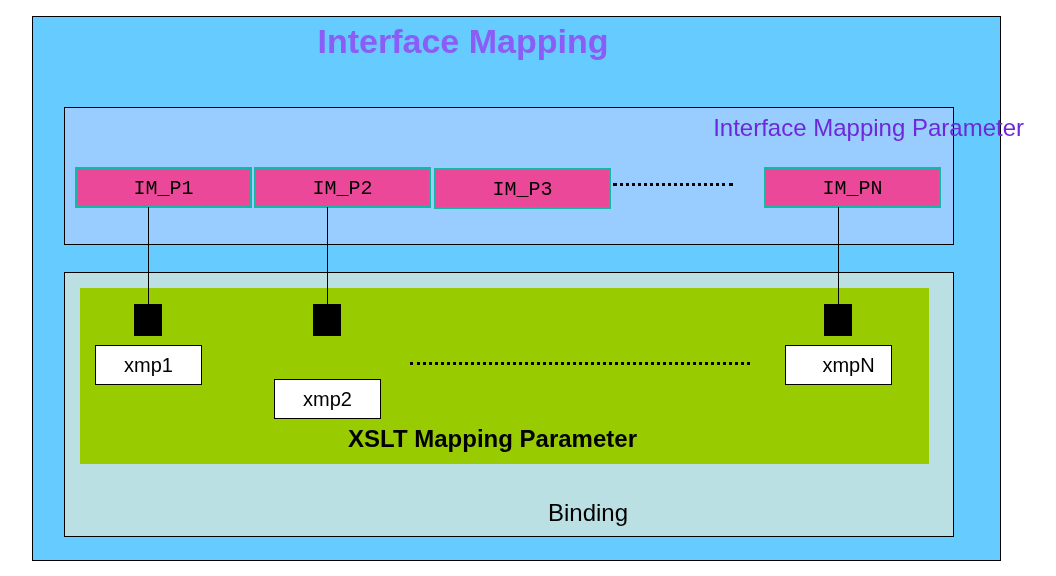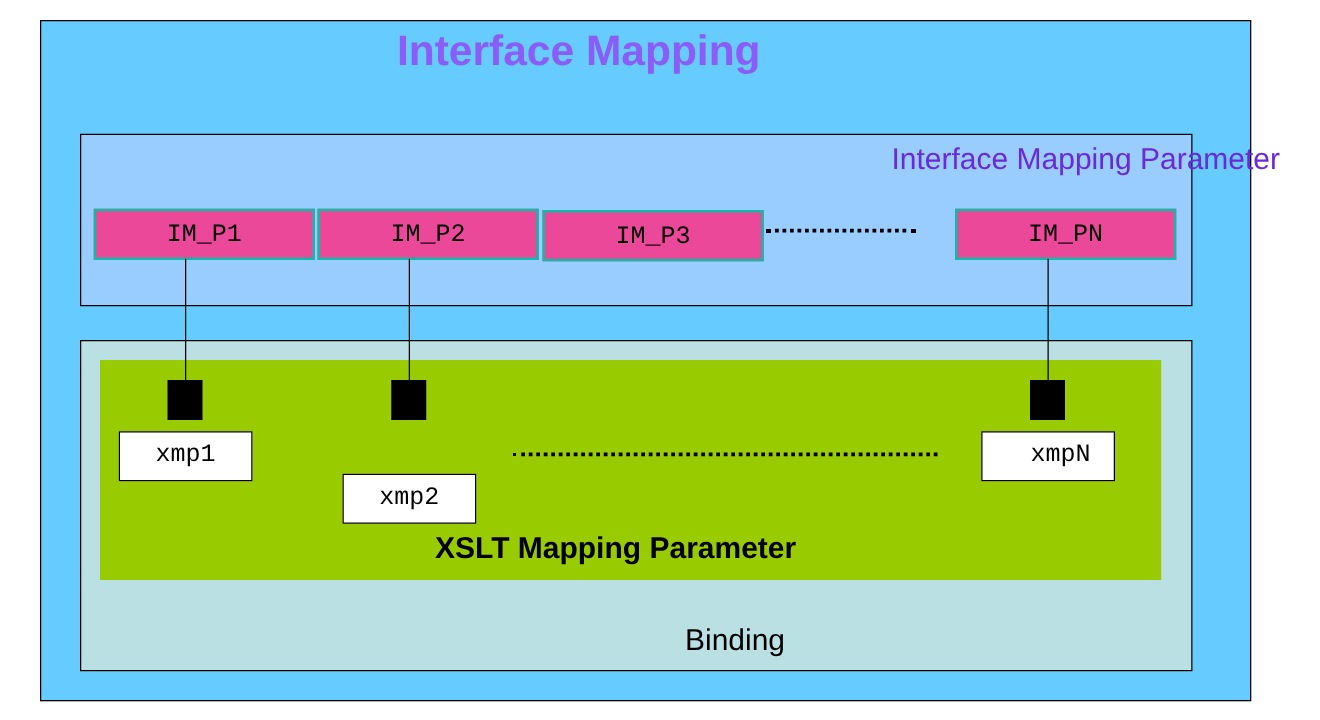--- a/index.html
+++ b/index.html
@@ -9,21 +9,21 @@
   #title { left:32px; top:22px; width:798px; text-align:center; font-weight:bold; font-size:34px; color:#8b5cf6;margin-left:32px; }
   #imp-box { left:64px; top:107px; width:890px; height:138px; background:#99ccff; border:1px solid #000; }
   #imp-label { left:64px; top:114px; width:960px; text-align:right; font-size:24px; color:#6d28d9; }
   .pbox { background:#ec4899; border:2px solid #14b8a6; height:41px; width:177px; text-align:center; line-height:39px;
           font-family:"Liberation Mono", monospace; font-size:20px; color:#000; }
   #binding-box { left:64px; top:272px; width:890px; height:265px; background:#bbe0e3; border:1px solid #000; }
   #xslt-box { left:80px; top:288px; width:849px; height:176px; background:#99cc00; }
   #xslt-label { left:80px; top:425px; width:825px; text-align:center; font-size:24px; color:#000;font-weight:bold; }
   #binding-label { left:64px; top:499px; width:1048px; text-align:center; font-size:24px; color:#000; }
   .xbox { background:#fff; border:1px solid #000; height:40px; width:107px; text-align:center; line-height:38px;
-          font-family:Liberation Mono, monospace; font-size:20px; color:#000; }
+          font-family:Liberation Sans, sans-serif; font-size:20px; color:#000; }
   .port { background:#000; width:28px; height:32px; }
   .vline { width:1px; background:#000; }
   .dots { height:0; border-top:3px dotted #000; }
 </style>
 </head>
 <body>
 
 <div id="outer" class="abs"></div>
 <div id="title" class="abs">Interface Mapping</div>
 

